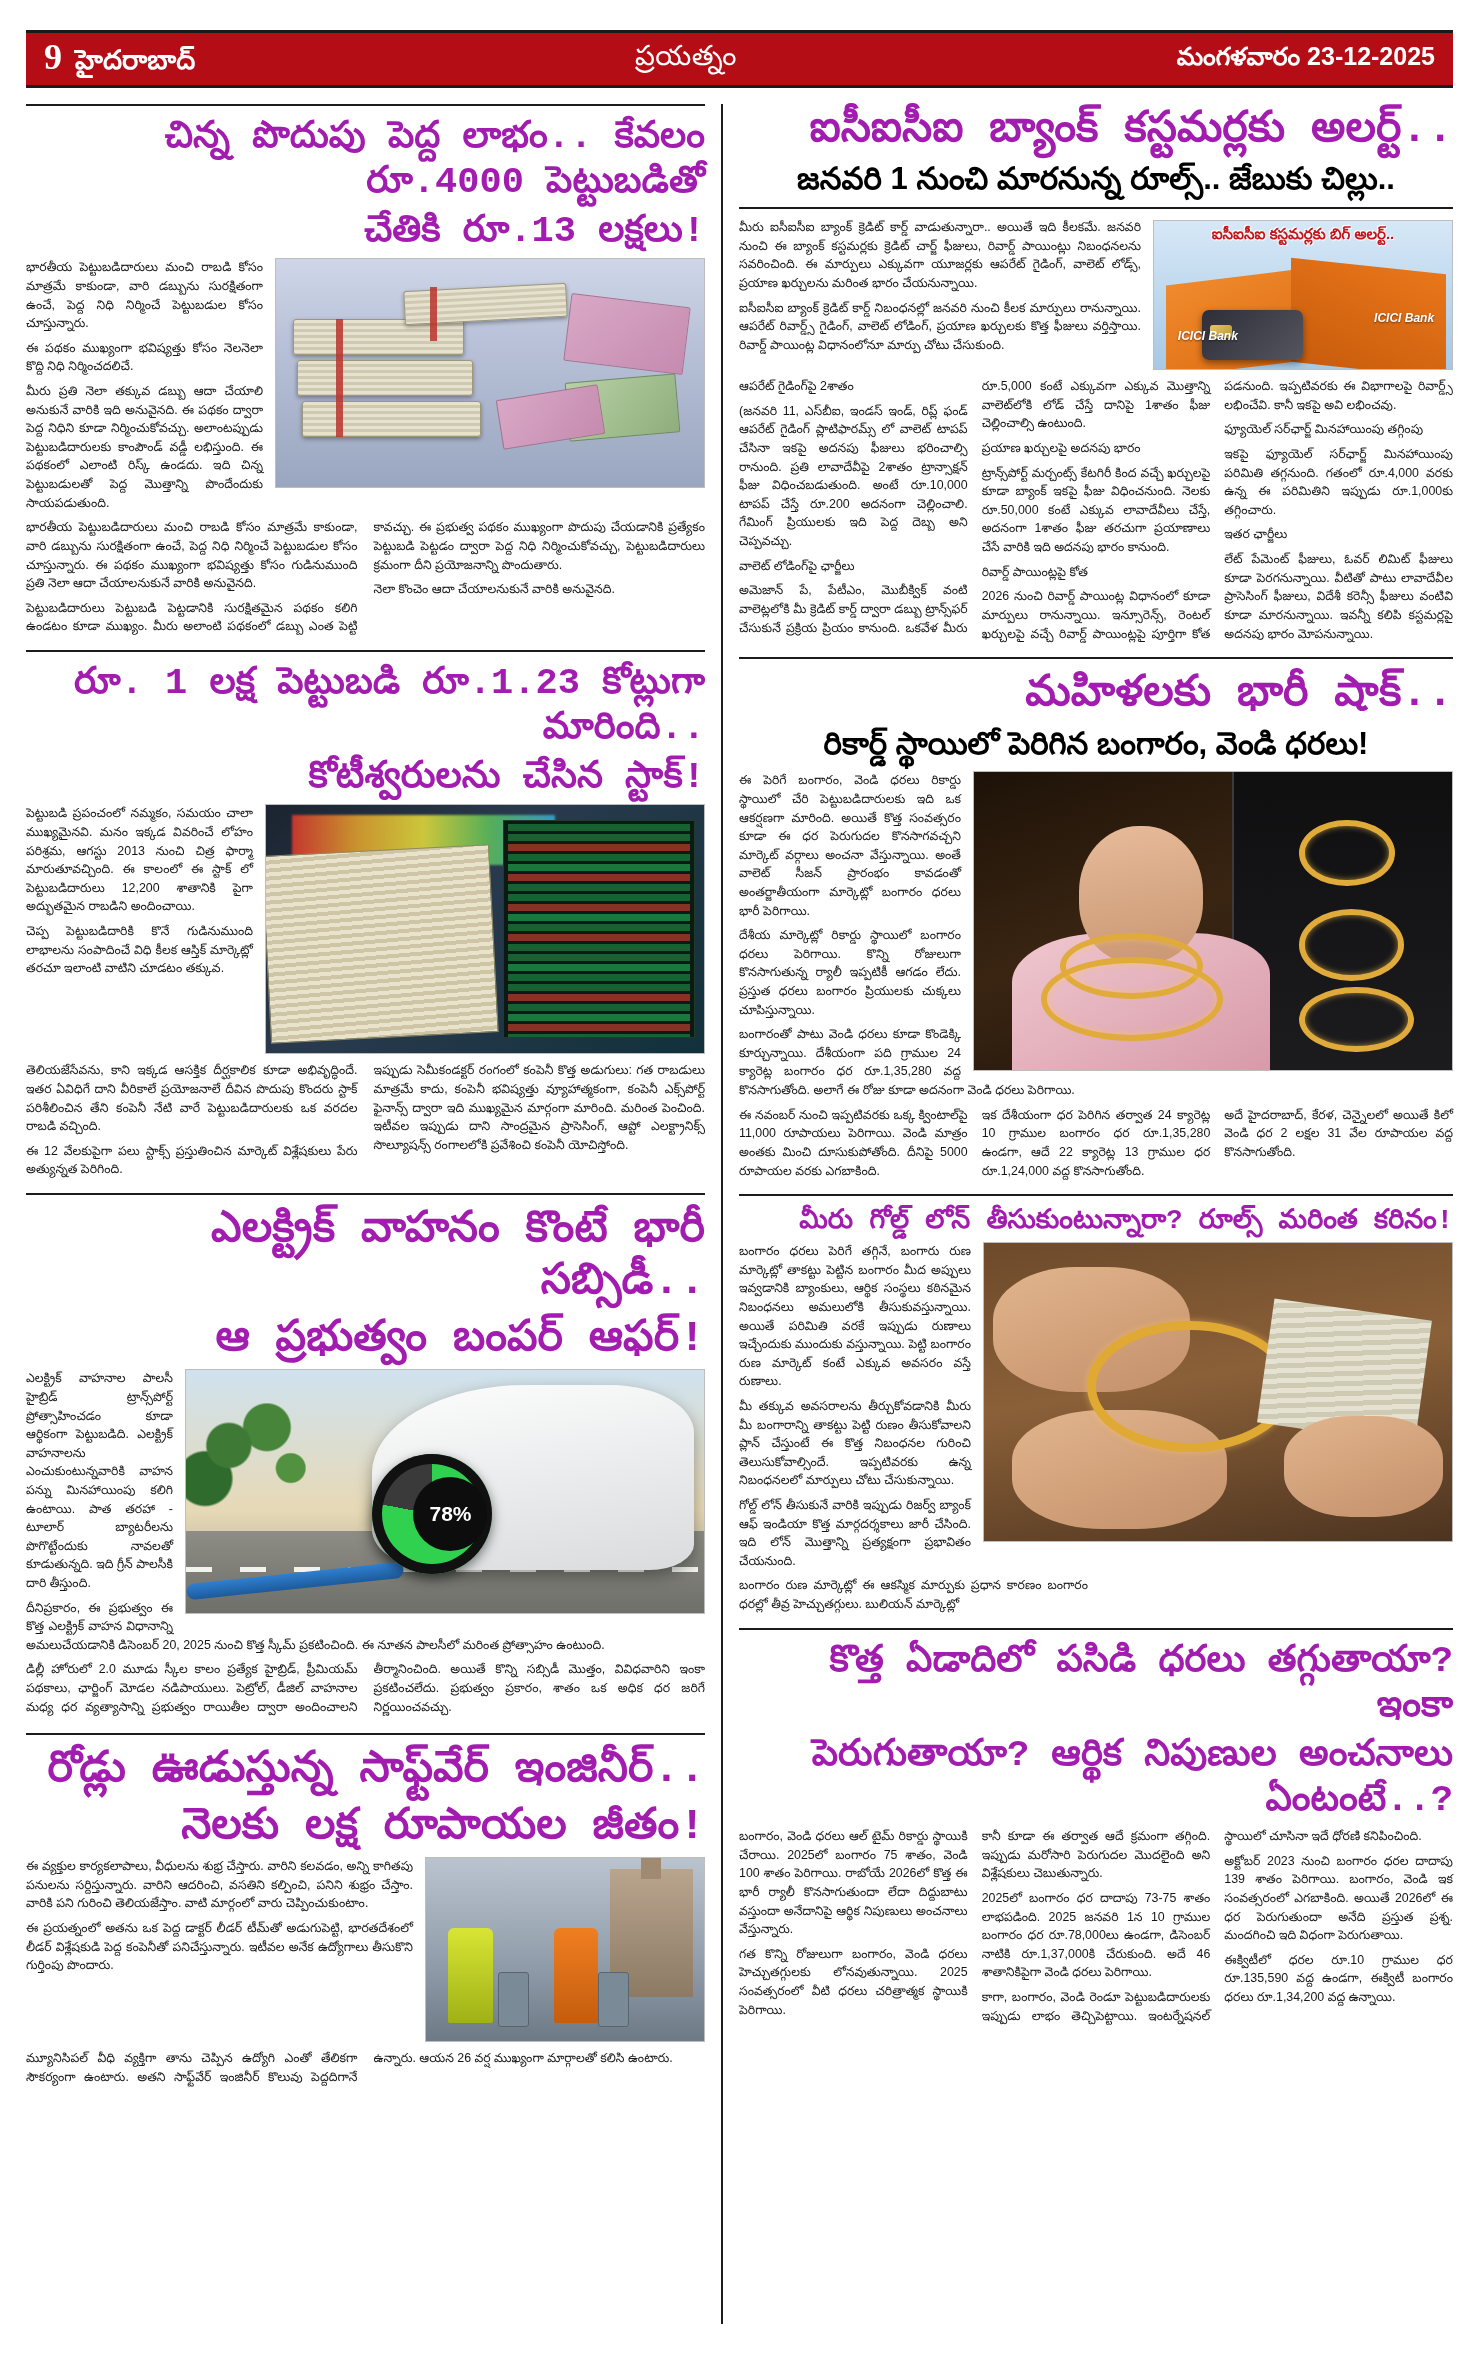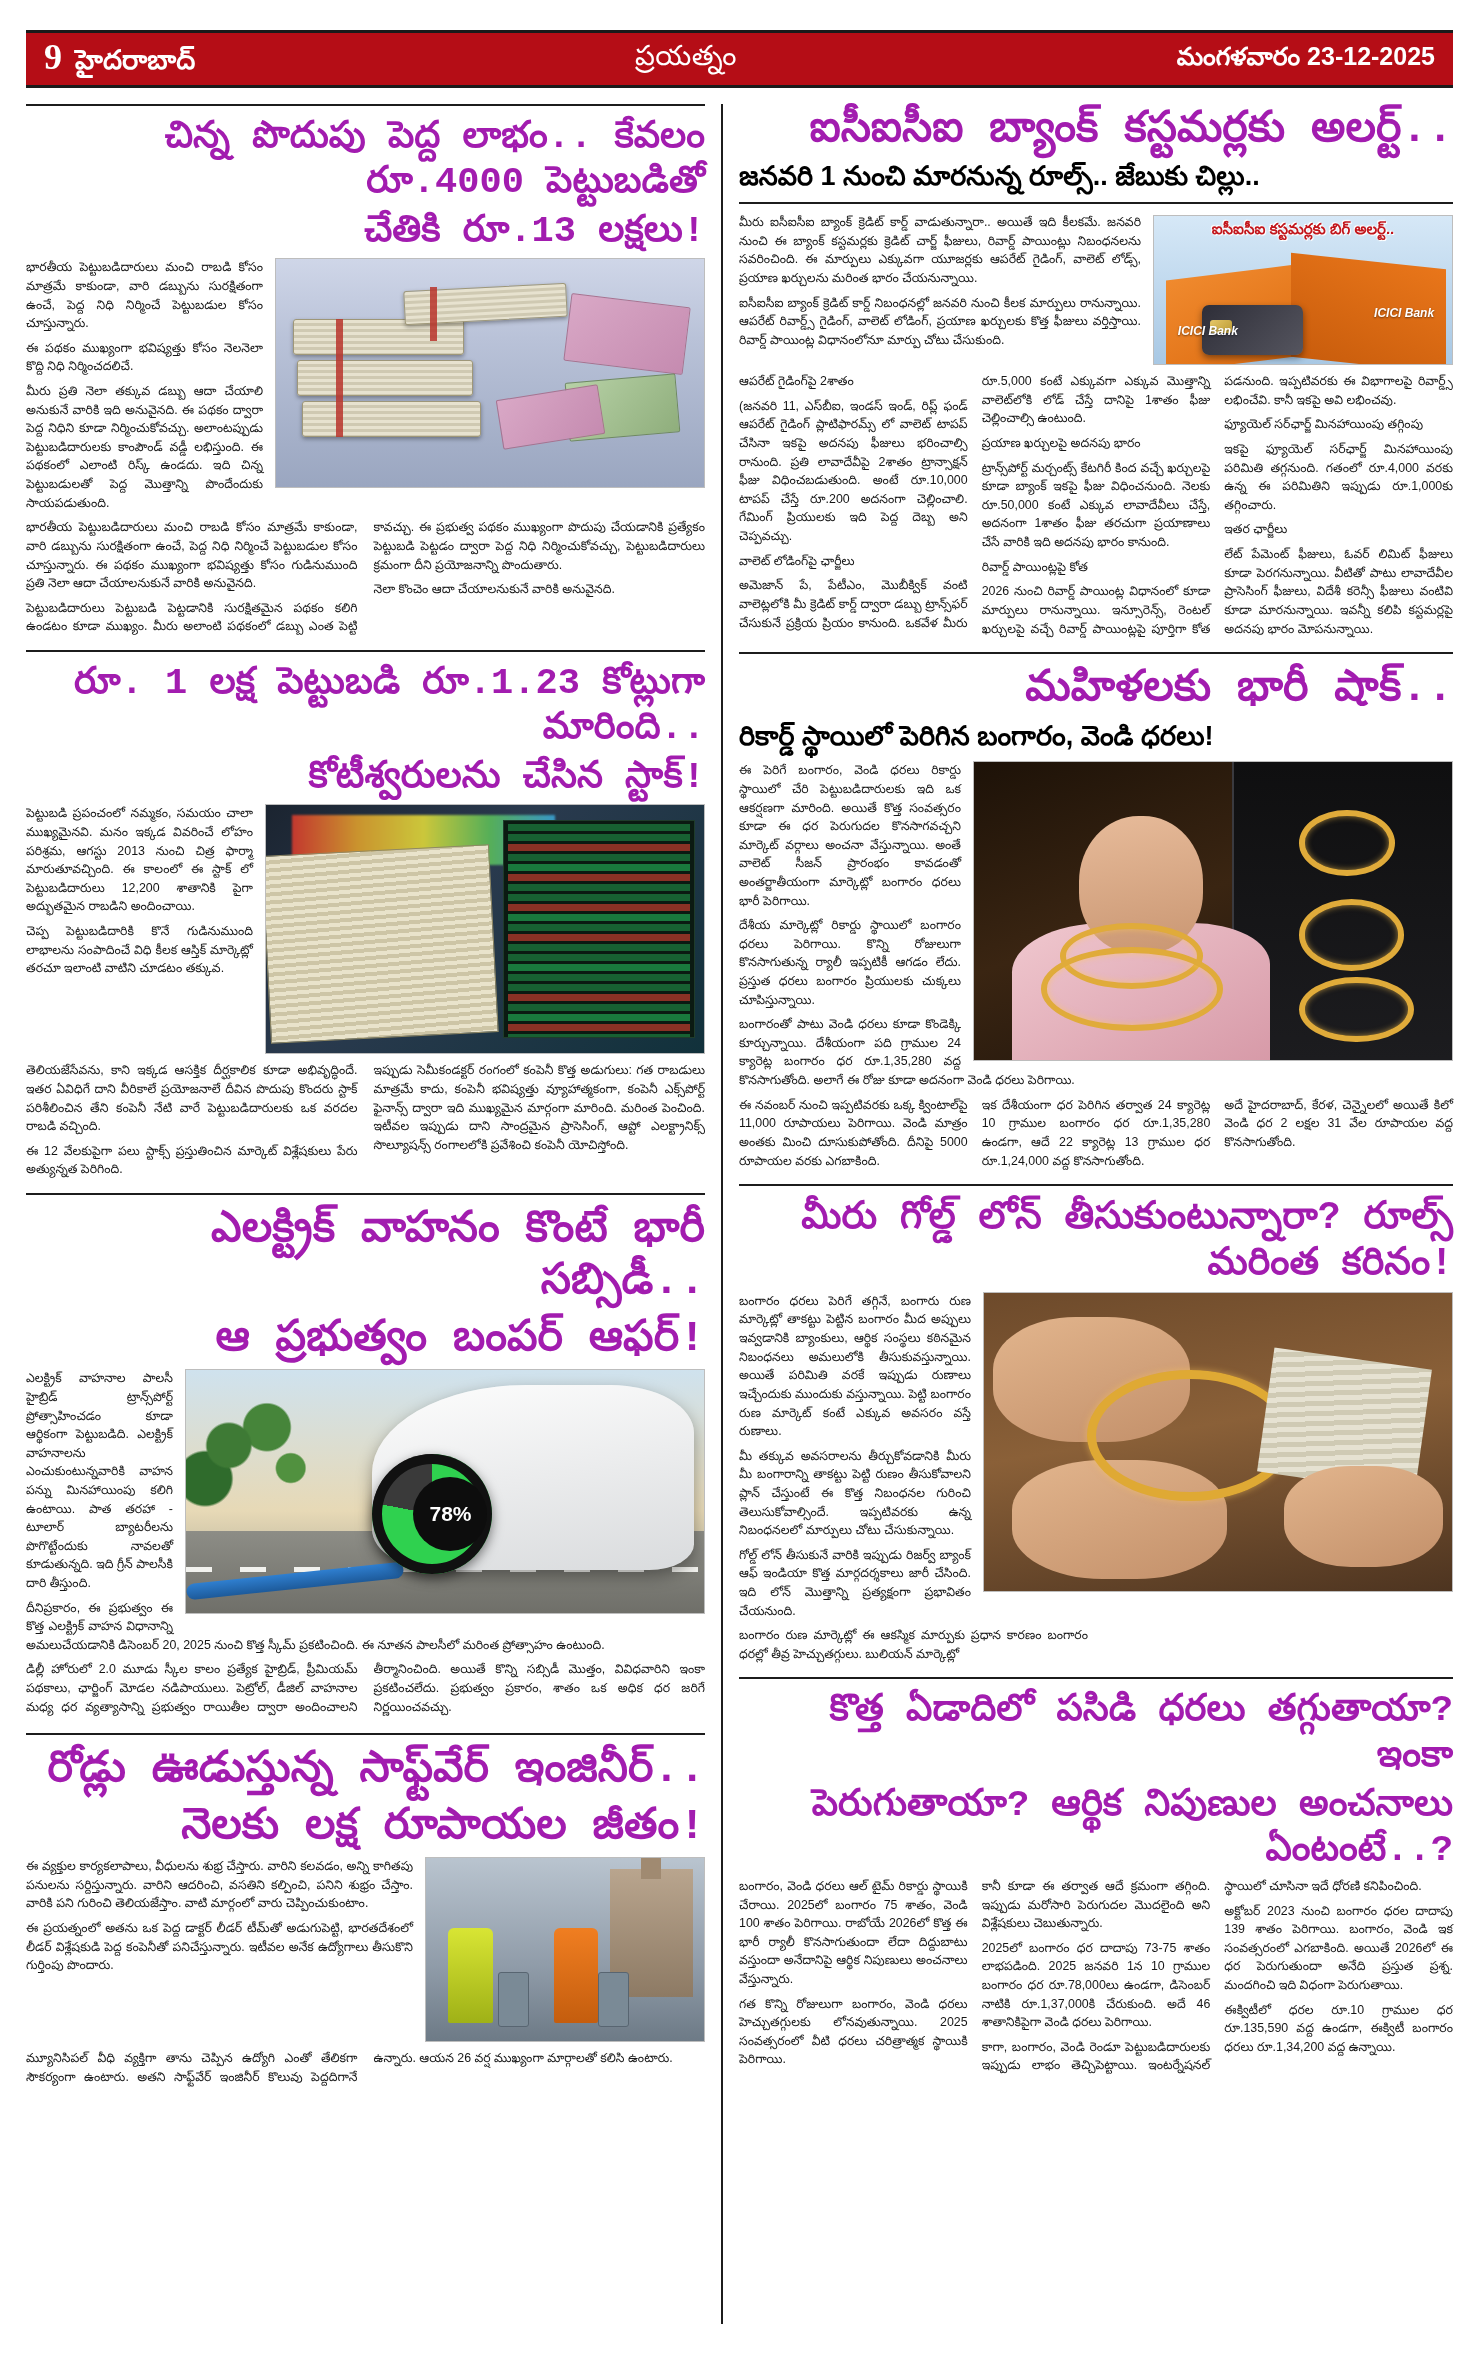--- a/index.html
+++ b/index.html
@@ -62,26 +62,26 @@
   h1.head {
     margin: 0 0 4px 0;
     text-align: right;
     font-weight: 700;
     line-height: 1.22;
     color: #a21caf;
     font-family: Liberation Mono, monospace;
   }
   h1.head.sz-l  { font-size: 37px; }
   h1.head.sz-xl { font-size: 43px; }
-  h1.head.sz-m  { font-size: 38px; }
+  h1.head.sz-m  { font-size: 27px; }
 
   h2.subhead {
     margin: 2px 0 8px 0;
-    text-align: left;
-    font-size: 27px;
+    text-align: center;
+    font-size: 31px;
     font-weight: 700;
     line-height: 1.25;
     color: #000;
   }
 
   
   .flow { font-size: 12.4px; line-height: 1.5; text-align: justify; color: #161616; }
   .flow p { margin: 0 0 6px 0; }
 
   .twocol { column-count: 2; column-gap: 16px; column-rule: none; }

